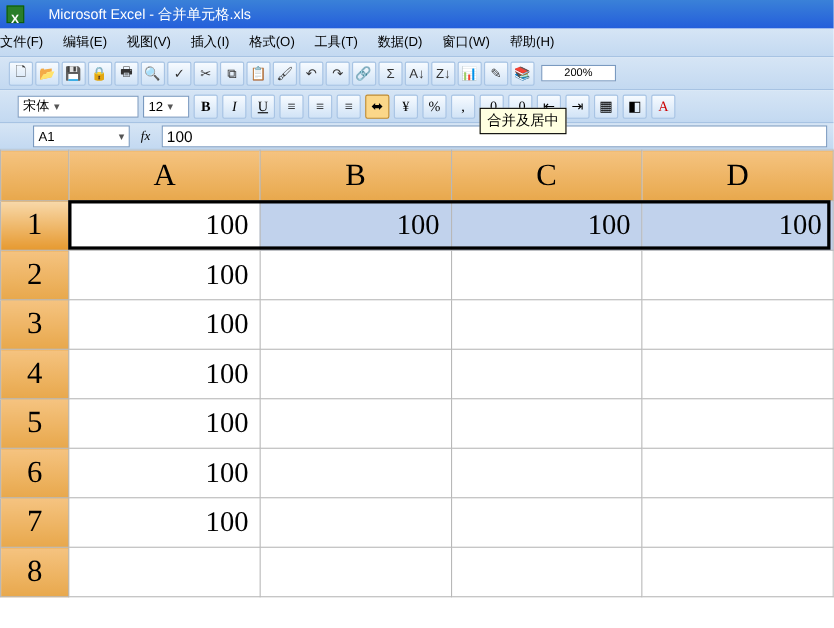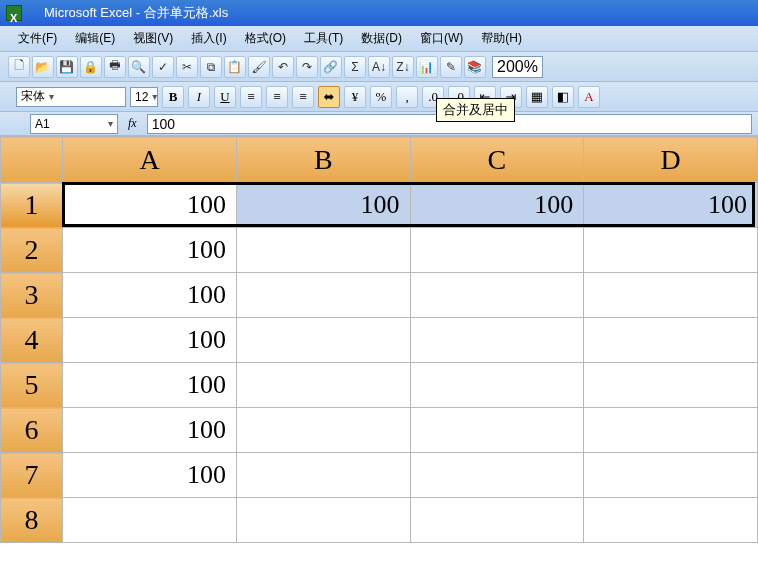--- a/index.html
+++ b/index.html
@@ -2,32 +2,32 @@
 <html><head>
 <meta charset="utf-8">
 <style>
   * { box-sizing: border-box; margin: 0; padding: 0; }
   body { font-family: "Microsoft YaHei", Arial, sans-serif; background: #fff; width: 758px; height: 571px; overflow: hidden; font-size: 12px; }
 
   .titlebar { background: linear-gradient(#3a81d8,#245edb); color: #fff; height: 26px; line-height: 26px; padding-left: 6px; font-size: 13px; display: flex; align-items: center; gap: 22px; }
   .excel-logo { width: 16px; height: 16px; background: #2a7e2a; border: 1px solid #0d5c0d; display: inline-block; position: relative; }
   .excel-logo::after { content: "X"; position: absolute; left: 3px; top: -1px; color: #fff; font-size: 11px; font-weight: bold; }
 
-  .menubar { background: linear-gradient(#d6e5f5,#c3d9f1); height: 26px; display: flex; align-items: center; padding-left: 18px; gap: 18px; border-bottom: 1px solid #9ebde0; }
+  .menubar { background: linear-gradient(#d6e5f5,#c3d9f1); height: 26px; display: flex; align-items: center; gap: 18px; border-bottom: 1px solid #9ebde0; }
   .menubar span { color: #000; cursor: default; }
 
   .toolbar1 { background: linear-gradient(#d6e5f5,#c3d9f1); height: 30px; display: flex; align-items: center; padding-left: 8px; gap: 2px; border-bottom: 1px solid #9ebde0; }
   .tbtn { width: 22px; height: 22px; background: linear-gradient(#f7fbff,#d1e3f6); border: 1px solid #a8c4e4; border-radius: 2px; display: flex; align-items: center; justify-content: center; font-size: 12px; color: #333; }
-  .zoom { margin-left: 4px; background: #fff; border: 1px solid #7a9ac0; padding: 1px 4px; font-size: 16px; }
+  .zoom { margin-left: 4px; background: #fff; border: 1px solid #7a9ac0; padding: 1px 20px; font-size: 10px; }
 
   .toolbar2 { background: linear-gradient(#d6e5f5,#c3d9f1); height: 30px; display: flex; align-items: center; padding-left: 16px; gap: 4px; border-bottom: 1px solid #9ebde0; position: relative; }
   .combo { background: #fff; border: 1px solid #7a9ac0; height: 20px; padding: 0 4px; display: flex; align-items: center; position: relative; }
   .combo::after { content: "▾"; margin-left: 4px; font-size: 10px; color: #555; }
   .font-name { width: 110px; }
-  .font-size { width: 28px; }
+  .font-size { width: 42px; }
   .fbtn { width: 22px; height: 22px; background: linear-gradient(#f7fbff,#d1e3f6); border: 1px solid #a8c4e4; border-radius: 2px; display: flex; align-items: center; justify-content: center; font-size: 13px; font-family: "Times New Roman", serif; }
   .fbtn.active { background: #fbd789; border-color: #c08a2e; }
 
   .tooltip { position: absolute; top: 16px; left: 436px; background: #ffffe1; border: 1px solid #000; padding: 2px 6px; font-size: 13px; z-index: 20; }
 
   .namebox-row { background: linear-gradient(#d6e5f5,#c3d9f1); height: 24px; display: flex; align-items: center; border-bottom: 1px solid #9ebde0; }
   .namebox { background: #fff; border: 1px solid #7a9ac0; width: 88px; height: 20px; margin-left: 30px; padding: 0 4px; display: flex; align-items: center; position: relative; }
   .namebox::after { content: "▾"; position: absolute; right: 4px; font-size: 10px; color: #555; }
   .fx { margin: 0 10px; font-style: italic; font-family: serif; }
   .formula { background: #fff; border: 1px solid #7a9ac0; flex: 1; height: 20px; margin-right: 6px; padding: 0 4px; display: flex; align-items: center; font-size: 14px; }

